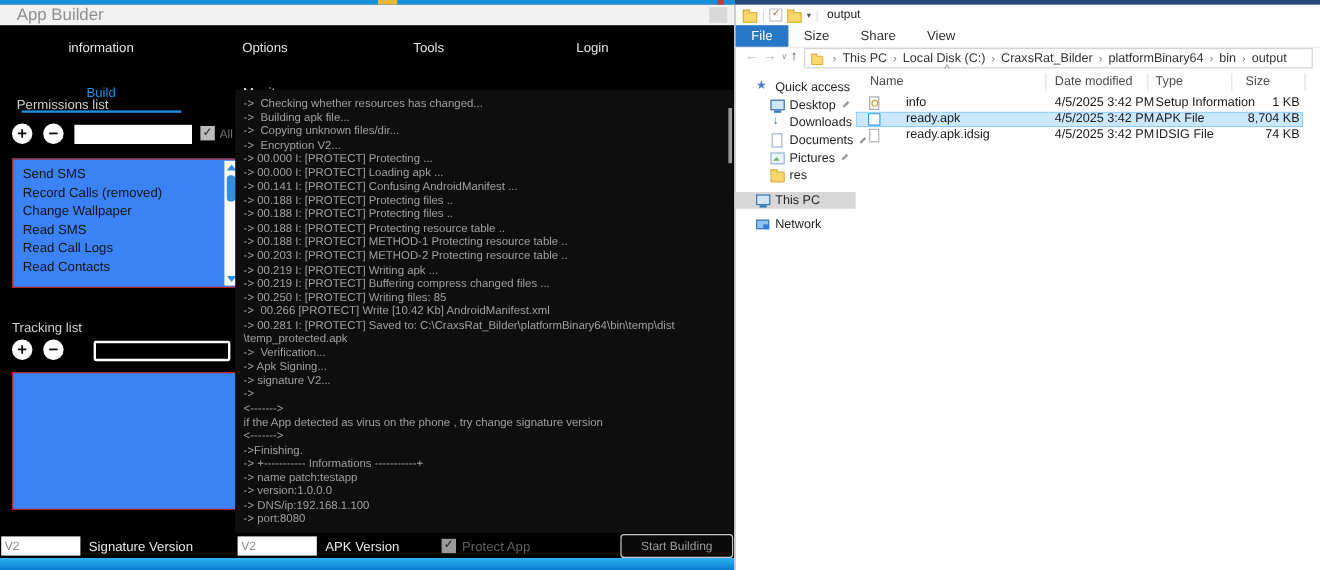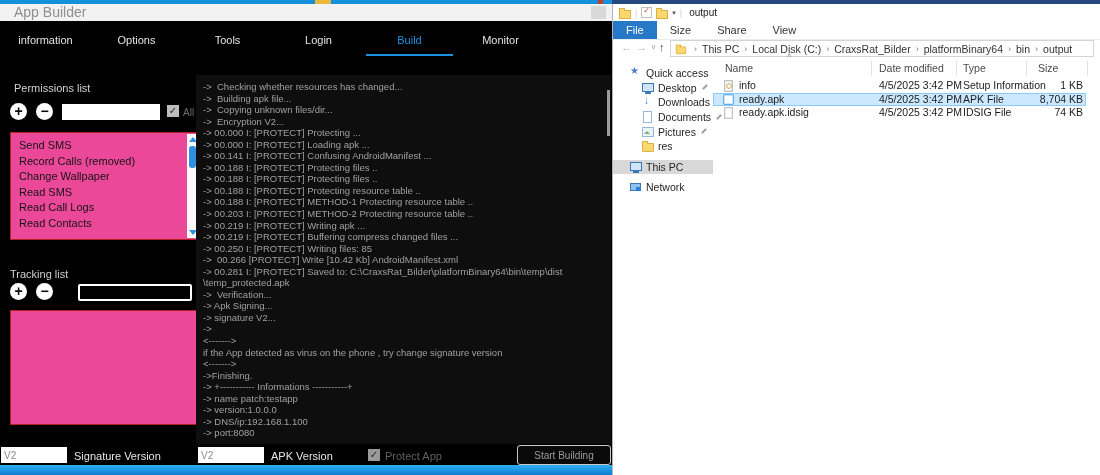--- a/index.html
+++ b/index.html
@@ -13,36 +13,36 @@
   .strip-right{position:absolute;left:612px;top:0;width:488px;height:4px;background:#27477f;}
   .strip-bottom{position:absolute;left:0;top:465px;width:612px;height:10px;
                 background:linear-gradient(#2fb1f3,#0c7cd0);}
 
   
   .app{position:absolute;left:0;top:4px;width:612px;height:461px;background:#000;}
   .app-titlebar{position:absolute;left:0;top:0;width:100%;height:17px;background:#f2f2f2;}
   .app-title{position:absolute;left:14px;top:0;line-height:17px;font-size:14px;color:#8f8f8f;}
   .app-title-box{position:absolute;right:6px;top:2px;width:15px;height:13px;background:#d9d9d9;}
 
-  .menubar{position:absolute;left:0;top:17px;width:546px;height:38px;display:grid;
-           grid-template-columns:repeat(6,1fr);}
+  .menubar{position:absolute;left:16px;top:17px;width:546px;height:38px;display:grid;
+           grid-template-columns:repeat(4,1fr);}
   .menu-item{position:relative;text-align:center;line-height:38px;font-size:11px;color:#e3e3e3;cursor:default;}
   .menu-item.active{color:#1e8fe0;}
   .menu-item.active::after{content:"";position:absolute;left:2px;right:2px;bottom:3px;height:2px;background:#1e8fe0;}
 
   .section-label{position:absolute;font-size:11px;color:#d0d0d0;}
   .circle-btn{position:absolute;width:17px;height:17px;border-radius:50%;background:#fff;
               color:#0a0a0a;text-align:center;font-size:14px;line-height:16px;font-weight:bold;}
   .perm-input{position:absolute;left:62px;top:100px;width:98px;height:16px;background:#fff;
               border:none;box-sizing:border-box;font-size:10px;padding:0 3px;}
   .cb{position:absolute;width:12px;height:12px;background:#bdbdbd;}
   .cb::before{content:"\2713";display:block;font-size:10px;line-height:12px;text-align:center;color:#222;}
   .cb-label{position:absolute;font-size:10px;color:#6f6f6f;}
 
-  .listbox{position:absolute;background:#ec4899;border:1px solid #b22020;box-sizing:border-box;}
+  .listbox{position:absolute;background:#3b82f6;border:1px solid #b22020;box-sizing:border-box;}
   .list-items{position:absolute;left:0;top:0;right:13px;bottom:0;padding:5px 0 0 8px;overflow:hidden;}
   .list-item{font-size:11px;line-height:15.5px;color:#141414;white-space:nowrap;}
   .vscroll{position:absolute;top:1px;right:1px;bottom:1px;width:11px;background:#fafafa;}
   .tri-up{position:absolute;top:3px;left:2px;width:0;height:0;border-left:4px solid transparent;
           border-right:4px solid transparent;border-bottom:5px solid #2f8fe0;}
   .tri-down{position:absolute;bottom:3px;left:2px;width:0;height:0;border-left:4px solid transparent;
             border-right:4px solid transparent;border-top:5px solid #2f8fe0;}
   .vthumb{position:absolute;top:12px;left:2px;width:7px;height:22px;background:#2f8fe0;border-radius:3px;}
 
   .track-input{position:absolute;left:78px;top:280px;width:114px;height:17px;background:#000;
@@ -91,21 +91,21 @@
   .nav-item.selected{background:#d8d8d8;}
 
   .col-header{position:absolute;font-size:10.5px;color:#4a4a4a;top:58px;}
   .col-div{position:absolute;top:57px;width:1px;height:15px;background:#e2e2e2;}
   .sort-caret{position:absolute;left:174px;top:48px;font-size:9px;color:#888;}
 
   .filelist{position:absolute;left:100px;top:75px;right:14px;}
   .file-row{position:relative;height:13.5px;font-size:10.5px;line-height:13.5px;color:#1c1c1c;}
   .file-row.selected{background:#cbe8ff;box-shadow:inset 0 0 0 1px #8ccafc;}
   .file-row .f-ico{position:absolute;left:10px;top:1px;}
-  .file-row .f-name{position:absolute;left:26px;}
+  .file-row .f-name{position:absolute;left:42px;}
   .file-row .f-date{position:absolute;left:166px;}
   .file-row .f-type{position:absolute;left:250px;}
   .file-row .f-size{position:absolute;left:300px;width:70px;text-align:right;}
 
   
   .ico{width:12px;height:12px;position:relative;flex:0 0 12px;display:inline-block;}
   .quick-access-icon::before{content:"\2605";position:absolute;left:0;top:-2px;font-size:10px;color:#4f7cc2;}
   .desktop-icon::before,.this-pc-icon::before{content:"";position:absolute;left:0;top:1px;width:10px;height:7px;
       background:#cfe6f8;border:1px solid #3a77b5;}
   .desktop-icon::after,.this-pc-icon::after{content:"";position:absolute;left:3px;bottom:0;width:6px;height:2px;background:#3a77b5;}

